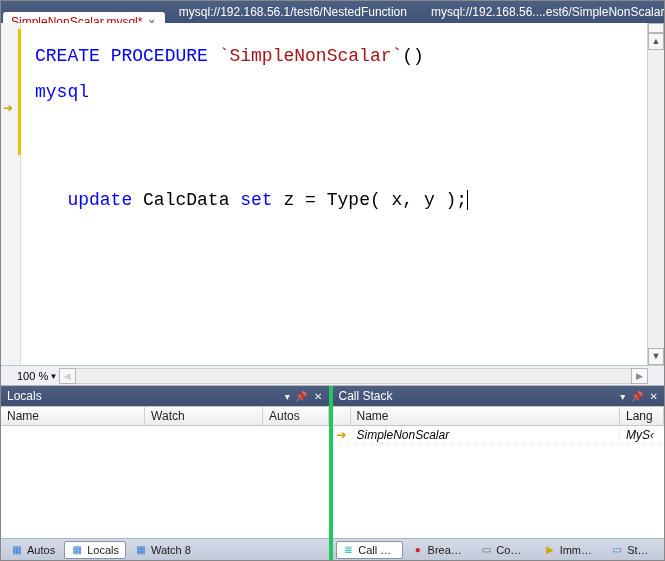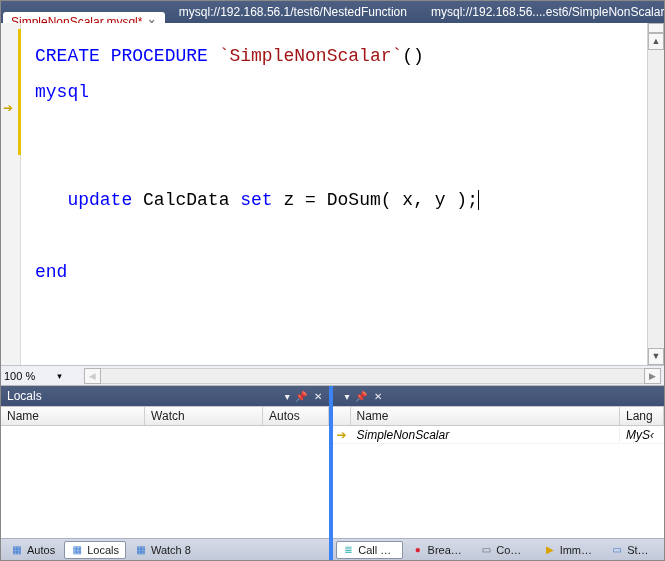--- a/index.html
+++ b/index.html
@@ -105,41 +105,41 @@
     height: 10px; border: 1px solid #b5b5b5; background: #f7f7f7;
   }
   .editor-vscroll .track { flex: 1; }
   
   .zoombar {
     height: 20px;
     display: flex;
     align-items: center;
     background: #eef0f5;
     border-top: 1px solid #c0c4cc;
-    padding: 0 3px;
-    gap: 19px;
+    padding: 0 16px;
+    gap: 0;
   }
   .zoombar .zoom-label { font-size: 11px; }
   .zoombar .zoom-dd { font-size: 9px; padding: 0 2px; border: 1px solid transparent; cursor: pointer; }
   .zoombar .hscroll { flex: 1; height: 16px; display: flex; align-items: center; }
   .zoombar .hscroll .btn { width: 17px; height: 16px; border: 1px solid #b5b5b5; background: #f7f7f7; font-size: 9px; color: #888; text-align: center; line-height: 14px; }
   .zoombar .hscroll .btn.disabled { color: #ccc; }
   .zoombar .hscroll .track { flex: 1; height: 16px; background: #efefef; border-top: 1px solid #cfcfcf; border-bottom: 1px solid #cfcfcf; }
   
   .panels {
     height: 174px;
     display: flex;
     background: #efefe2;
   }
   .panel {
     display: flex;
     flex-direction: column;
     min-width: 0;
   }
-  .panel.left { width: 50%; border-right: 4px solid #3b82f6; }
+  .panel.left { width: 50%; border-right: 4px solid #22c55e; }
   .panel.right { width: 50%; }
   .panel-header {
     height: 20px;
     background: linear-gradient(#4e5f80, #3d4f74);
     color: #fff;
     display: flex;
     align-items: center;
     padding: 0 6px;
     font-size: 12px;
   }
@@ -240,23 +240,22 @@
   <div class="editor-body">
     <div class="gutter">
       <div class="bar" style="top:6px;height:126px"></div>
       <div class="arrow" style="top:78px">➔</div>
     </div>
     <div class="code">
 <div class="code-line"><span class="kw">CREATE</span> <span class="kw">PROCEDURE</span> <span class="str">`SimpleNonScalar`</span><span>()</span></div>
 <div class="code-line"><span class="kw">mysql</span></div>
 <div class="code-line">&nbsp;</div>
 <div class="code-line">&nbsp;</div>
-<div class="code-line">   <span class="highlight"><span class="kw">update</span> <span>CalcData</span> <span class="kw">set</span> <span>z</span> <span>=</span> <span>DoSum( x, y );</span><span class="cursor-bar"></span></span></div>
+<div class="code-line">   <span class="highlight"><span class="kw">update</span> <span>CalcData</span> <span class="kw">set</span> <span>z</span> <span>=</span> <span>Type( x, y );</span><span class="cursor-bar"></span></span></div>
 <div class="code-line">&nbsp;</div>
-<div class="code-line"><span class="kw">end</span></div>
     </div>
     <div class="editor-vscroll">
       <div class="splitbtn"></div>
       <div class="btn">▲</div>
       <div class="track"></div>
       <div class="btn">▼</div>
     </div>
   </div>
   <div class="zoombar">
     <span class="zoom-label">100 %</span>
@@ -295,20 +294,21 @@
       </div>
       <div class="panel-tab">
         <span class="ticon blue">▦</span>
         <span class="ell">Watch 8</span>
       </div>
     </div>
   </div>
 
   <div class="panel right">
     <div class="panel-header">
+      <span class="title">Call Stack</span>
       <span class="icon">▾</span>
       <span class="icon">📌</span>
       <span class="icon">✕</span>
     </div>
     <div class="panel-columns">
       <div class="col" style="width:18px;padding:2px 0"></div>
       <div class="col" style="flex:1">Name</div>
       <div class="col" style="width:44px">Lang</div>
     </div>
     <div class="panel-body">

